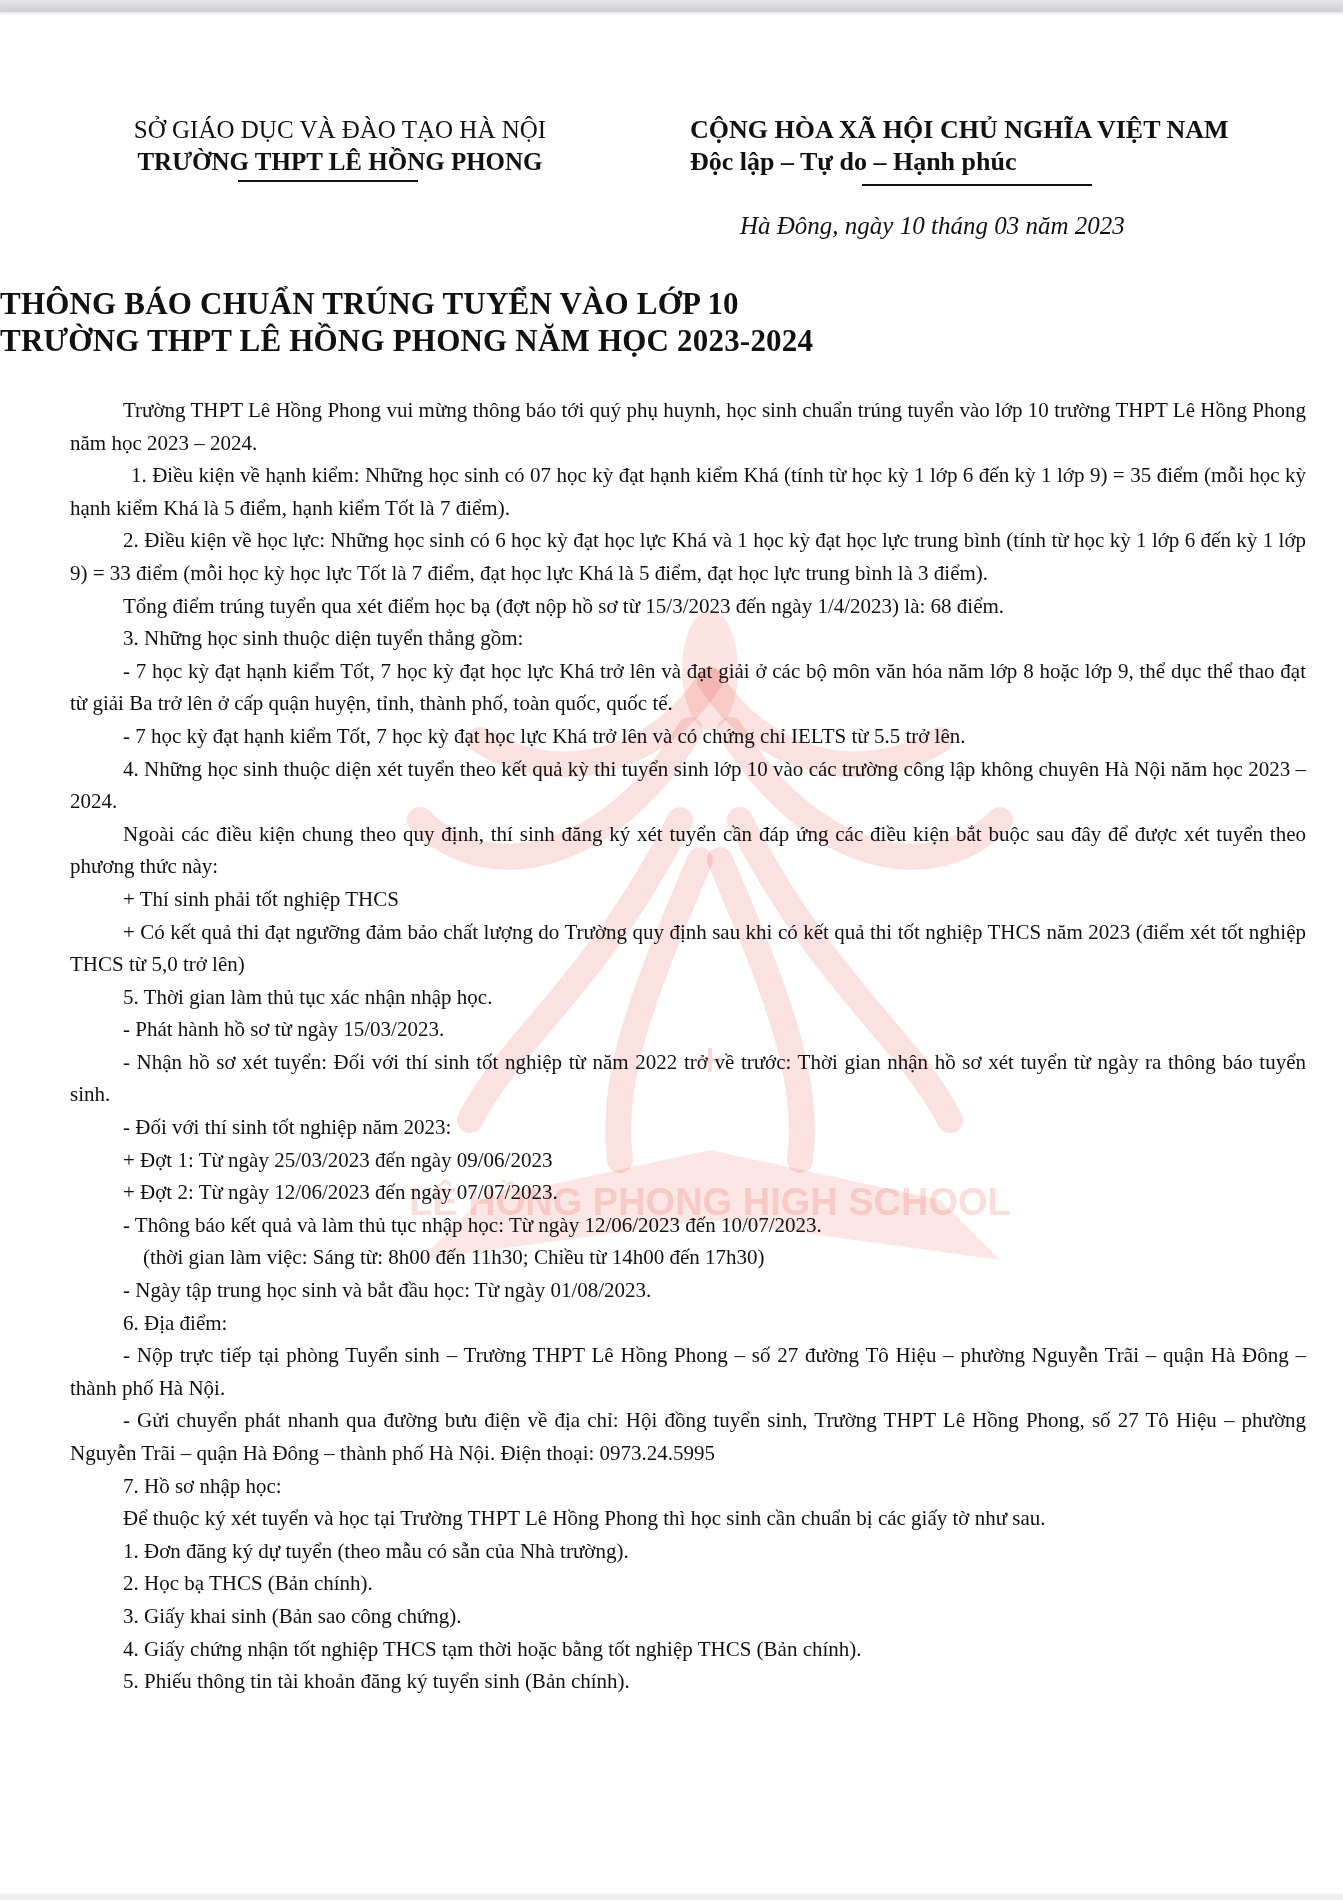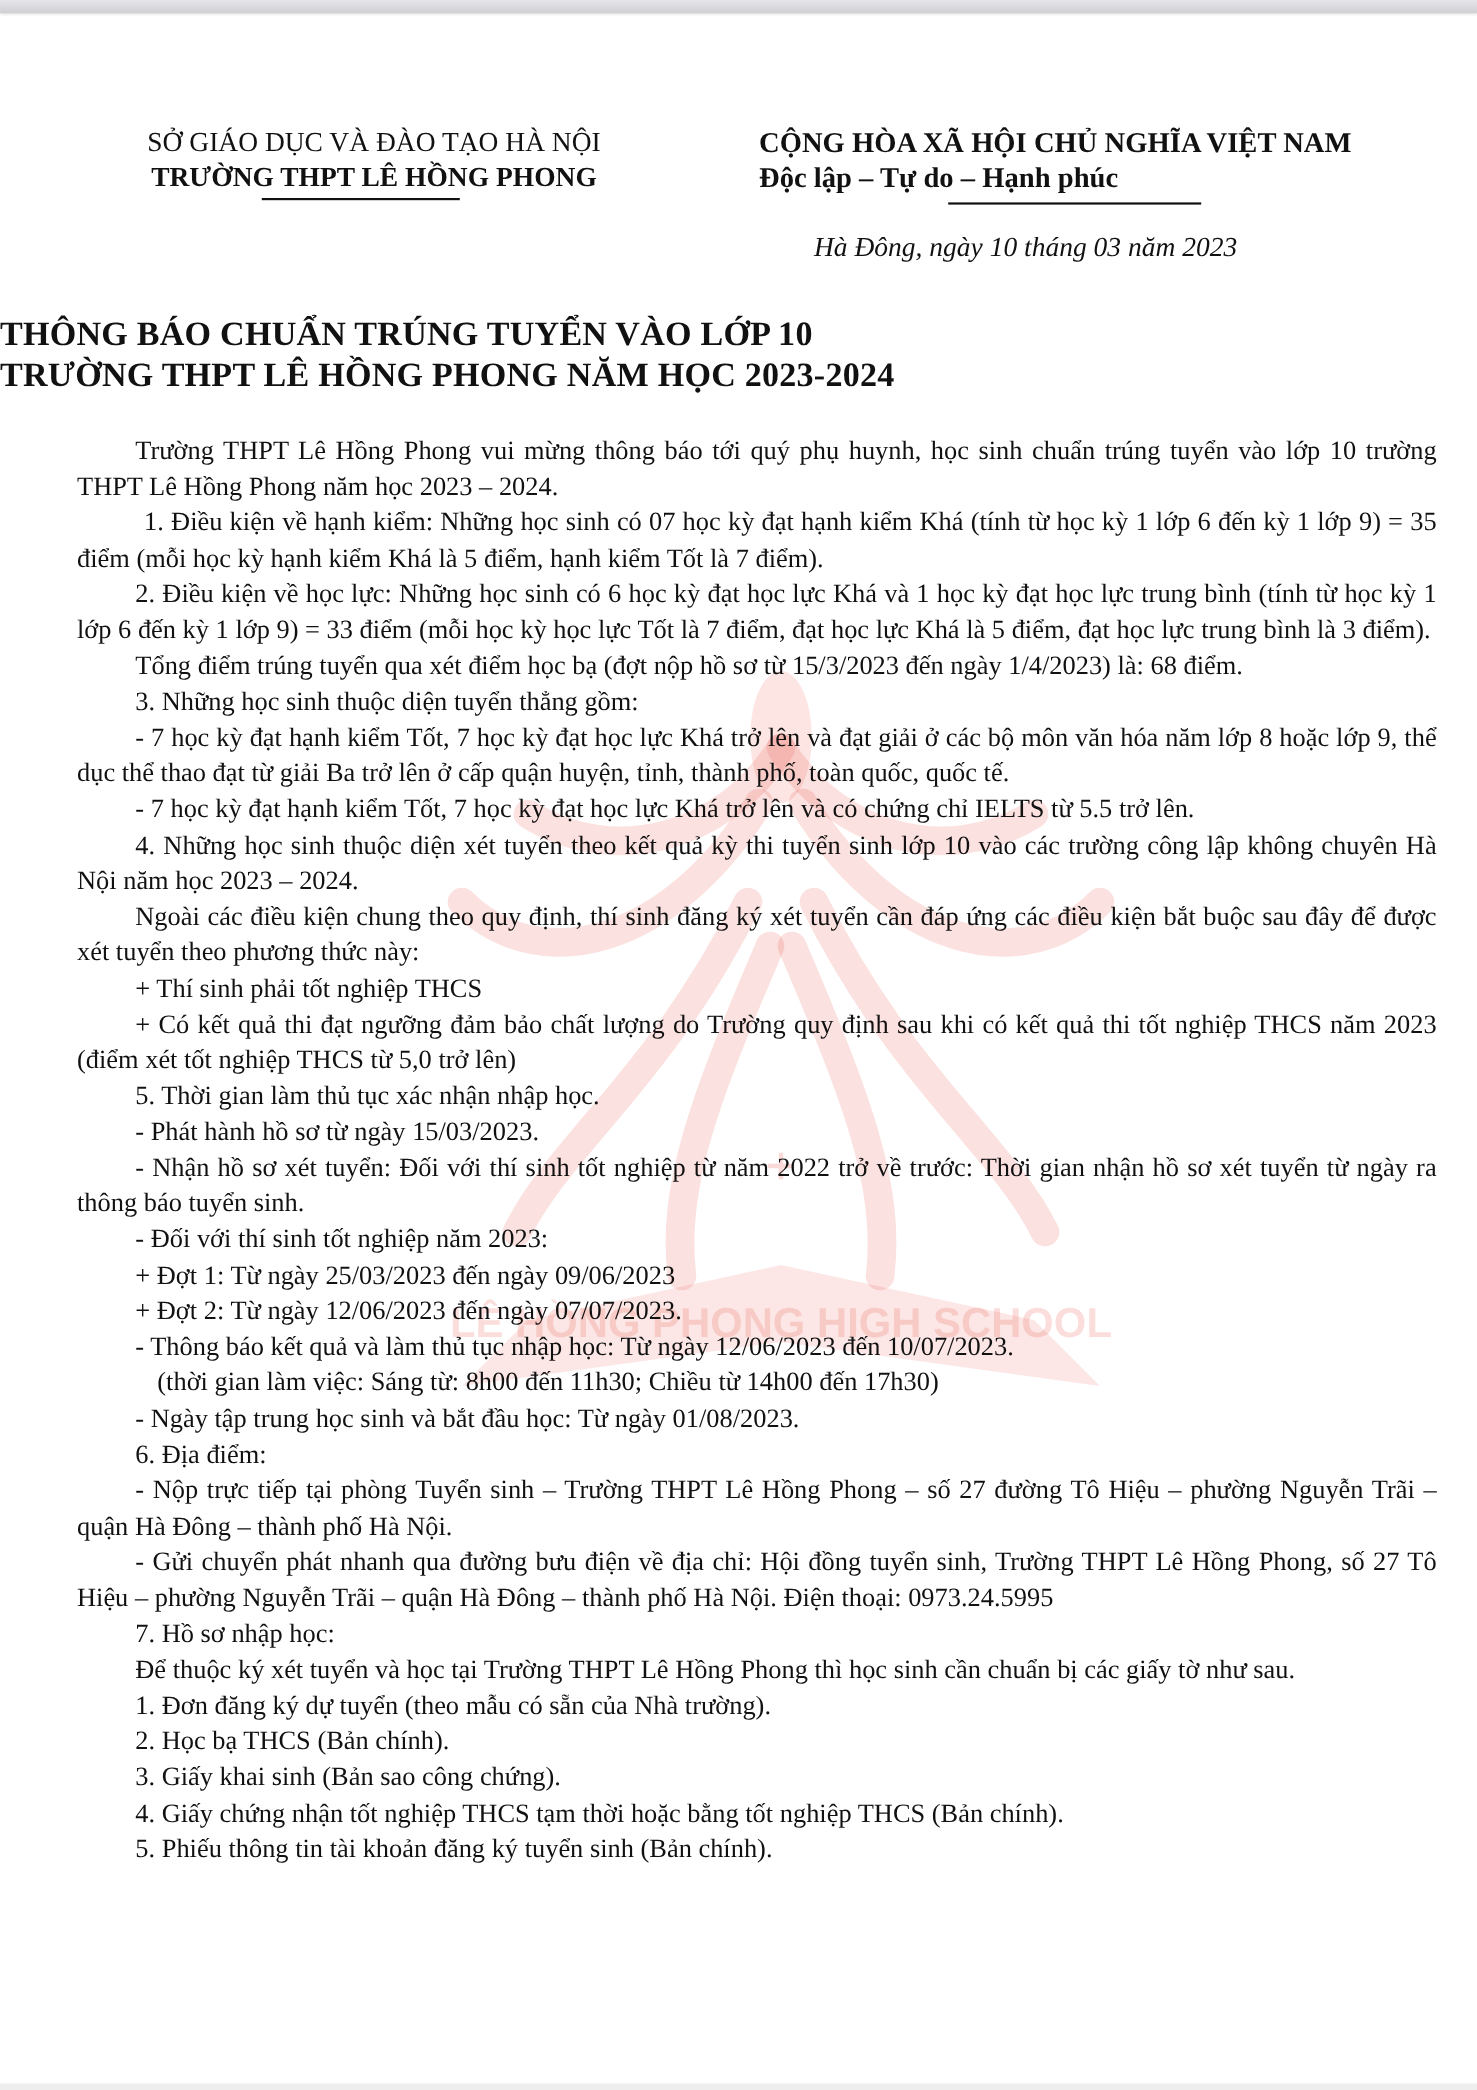--- a/index.html
+++ b/index.html
@@ -37,21 +37,21 @@
   .hdr-right .rule { position: absolute; left: 172px; top: 70px; width: 230px; height: 1.5px; background: #111; }
   .date-line {
     position: absolute; left: 740px; top: 212px; font-size: 25px; font-style: italic;
   }
   .title {
     position: absolute; left: 0; top: 285px; width: 1343px; text-align: left;
     font-size: 31px; line-height: 37px; font-weight: bold; letter-spacing: 0.2px;
   }
   .body {
     position: absolute; left: 70px; top: 394px; width: 1236px;
-    font-size: 24px; line-height: 32.6px; text-align: justify;
+    font-size: 21px; line-height: 32.6px; text-align: justify;
   }
   .body p { margin: 0; }
   .ind { text-indent: 53px; }
   .ind2 { text-indent: 61px; }
   .sub-ind { padding-left: 73px; }
   b { font-weight: normal; }
 </style>
 </head>
 <body>
 

